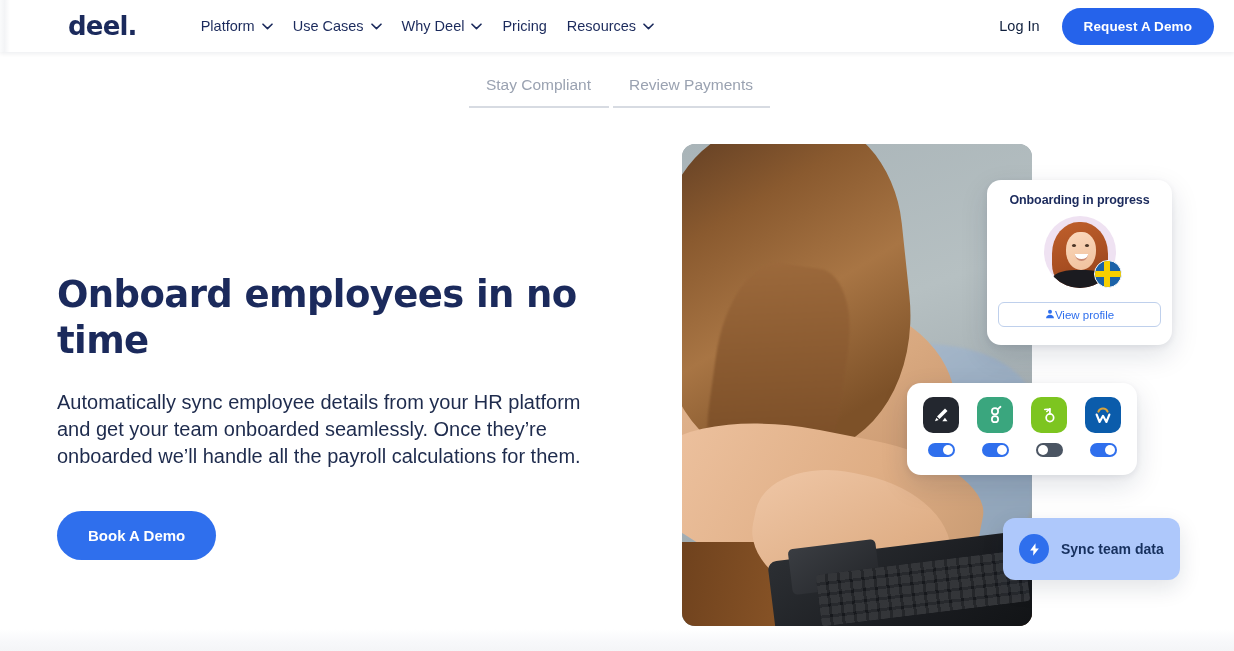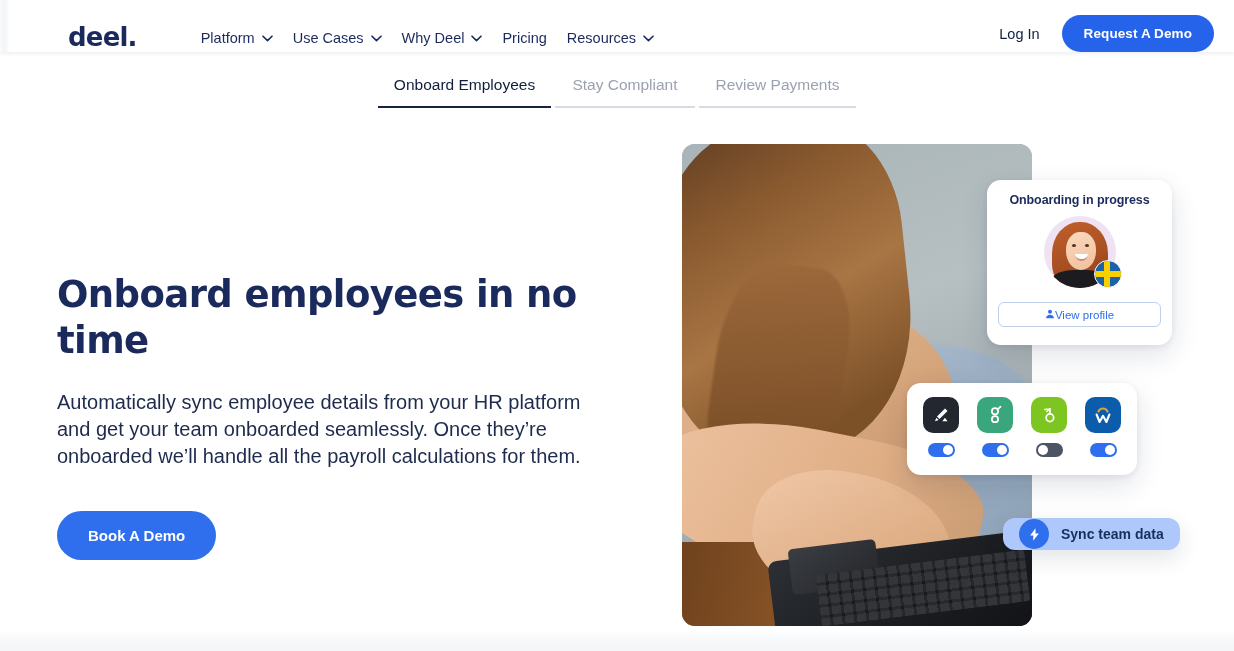--- a/index.html
+++ b/index.html
@@ -7,21 +7,21 @@
     width: 1234px; height: 651px;
     background: #ffffff;
     font-family: "Liberation Sans", sans-serif;
     overflow: hidden;
   }
   .page { position: relative; width: 1234px; height: 651px; background:#fff; }
 
   
   .navbar {
     position: absolute; top: 0; left: 0; width: 1234px; height: 52px;
-    background: #ffffff; display: flex; align-items: flex-end;
+    background: #ffffff; display: flex; align-items: center;
     box-shadow: 0 2px 4px rgba(20,30,60,0.07);
     z-index: 40;
   }
   .nav-edge-strip {
     position:absolute; left:0; top:0; width:10px; height:52px;
     background: linear-gradient(to right,#fafbfc 0%,#f3f4f6 45%,#ffffff 100%);
   }
   .brand {
     margin-left: 68px; font-size: 26px; font-weight: 700; letter-spacing: -0.8px;
     color: #1b2a5c; font-family: "DejaVu Sans", sans-serif;
@@ -218,21 +218,21 @@
   .toggle .knob {
     position:absolute; top: 2px; width: 10px; height: 10px; border-radius: 50%; background: #fff;
   }
   .toggle.on { background: #2f6fed; }
   .toggle.on .knob { right: 2px; }
   .toggle.off { background: #4b5563; }
   .toggle.off .knob { left: 2px; }
 
   
   .sync-pill {
-    position: absolute; left: 1003px; top: 518px; width: 177px; height: 32px;
+    position: absolute; left: 1003px; top: 518px; width: 177px; height: 62px;
     background: #aec8fb; border-radius: 12px;
     display: flex; align-items: center; gap: 12px; padding-left: 16px;
     box-shadow: 0 8px 22px rgba(18,30,60,0.12);
     z-index: 21; cursor: pointer;
   }
   .bolt-circle {
     width: 30px; height: 30px; border-radius: 50%; background: #2f6fed;
     display:flex; align-items:center; justify-content:center; flex: none;
   }
   .sync-label { font-size: 14px; font-weight: 700; color: #16305e; }
@@ -291,21 +291,20 @@
       </div>
     </div>
 
     <div class="nav-right">
       <div class="login-link">Log In</div>
       <button class="demo-btn">Request A Demo</button>
     </div>
   </div>
 
   <div class="tabs">
-    <div class="tab t0">Onboard Employees</div>
     <div class="tab t2">Stay Compliant</div>
     <div class="tab t1">Review Payments</div>
   </div>
 
   <div class="hero-left">
     <h1 class="hero-title">Onboard employees in no time</h1>
     <p class="hero-desc">Automatically sync employee details from your HR platform and get your team onboarded seamlessly. Once they’re onboarded we’ll handle all the payroll calculations for them.</p>
     <button class="book-btn">Book A Demo</button>
   </div>
 

